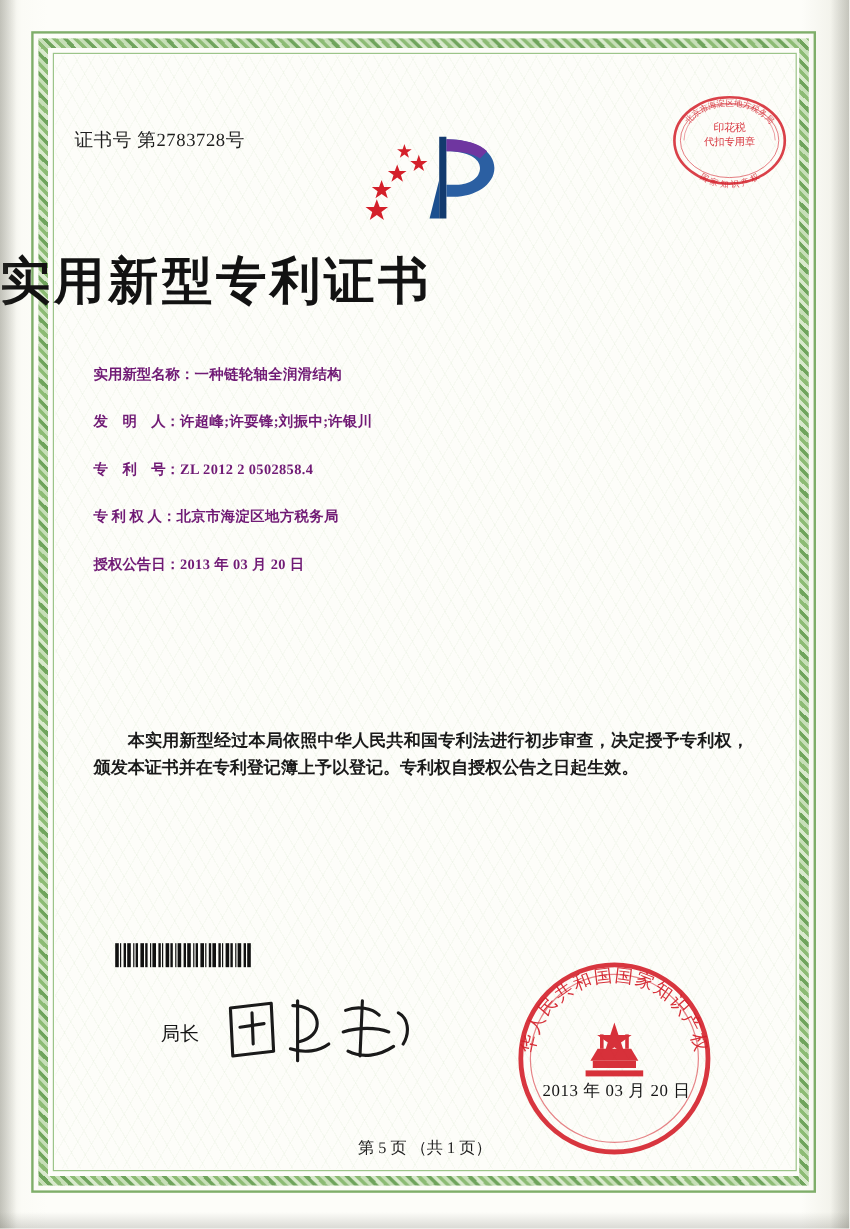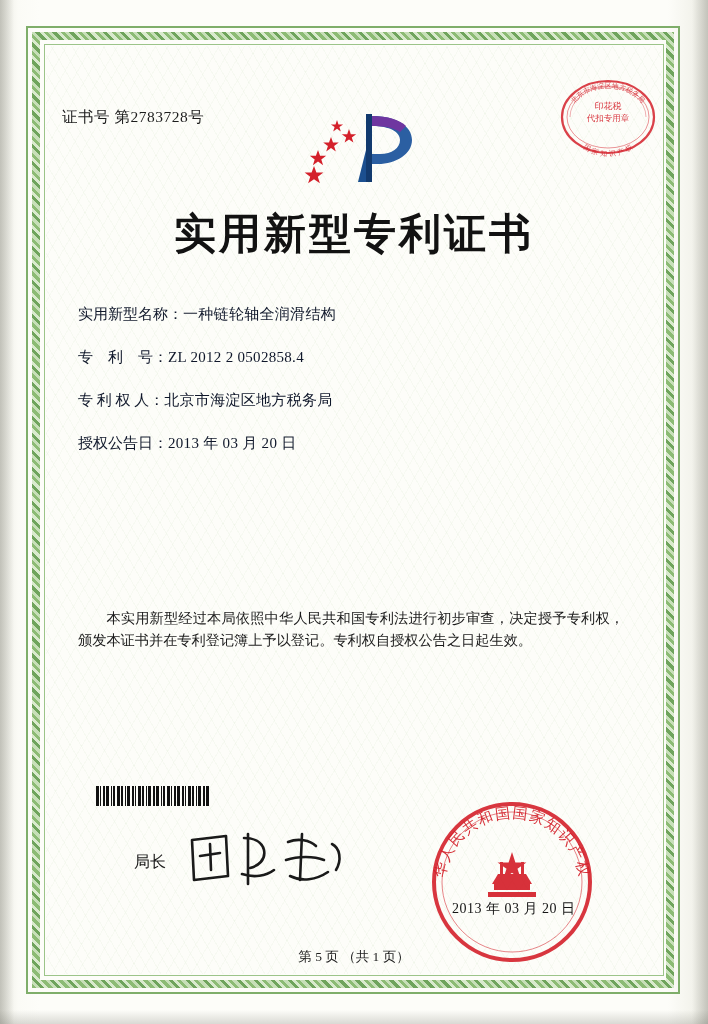--- a/index.html
+++ b/index.html
@@ -105,57 +105,59 @@
     top: 76px;
     width: 104px;
     height: 82px;
   }
 
   .main-title {
     position: absolute;
     left: 0;
     right: 0;
     top: 206px;
-    text-align: center;
+    text-align: left;
     font-size: 42px;
     font-weight: bold;
     letter-spacing: 3px;
     color: #121212;
     font-family: "DejaVu Serif", "Liberation Serif", serif;
   }
 
   .fields {
     position: absolute;
     left: 78px;
     top: 305px;
     width: 560px;
   }
   .field {
-    font-size: 15px;
+    font-size: 12px;
     line-height: 1.2;
     margin-bottom: 25px;
-    color: #0f172a;
+    color: #701a75;
     white-space: nowrap;
+    font-weight: bold;
   }
   .field .lbl { letter-spacing: 0px; }
   .field .val { letter-spacing: 0.3px; }
 
   .body-text {
     position: absolute;
     left: 78px;
     top: 607px;
     width: 546px;
     font-size: 14.2px;
     line-height: 22px;
     color: #1a1a1a;
     text-align: justify;
   }
   .body-text p {
     margin: 0 0 1px 0;
     text-indent: 2em;
+    font-weight: bold;
   }
 
   
   .barcode {
     position: absolute;
     left: 96px;
     top: 786px;
     width: 218px;
     height: 20px;
   }
@@ -279,20 +281,23 @@
     </svg>
   </div>
 
   <div class="main-title">实用新型专利证书</div>
 
   <div class="fields">
     <div class="field">
       <span class="lbl">实用新型名称：</span><span class="val">一种链轮轴全润滑结构</span>
     </div>
     <div class="field">
+      <span class="lbl">发　明　人：</span><span class="val">许超峰;许耍锋;刘振中;许银川</span>
+    </div>
+    <div class="field">
       <span class="lbl">专　利　号：</span><span class="val">ZL 2012 2 0502858.4</span>
     </div>
     <div class="field">
       <span class="lbl">专 利 权 人：</span><span class="val">北京市海淀区地方税务局</span>
     </div>
     <div class="field">
       <span class="lbl">授权公告日：</span><span class="val">2013 年 03 月 20 日</span>
     </div>
   </div>
 

